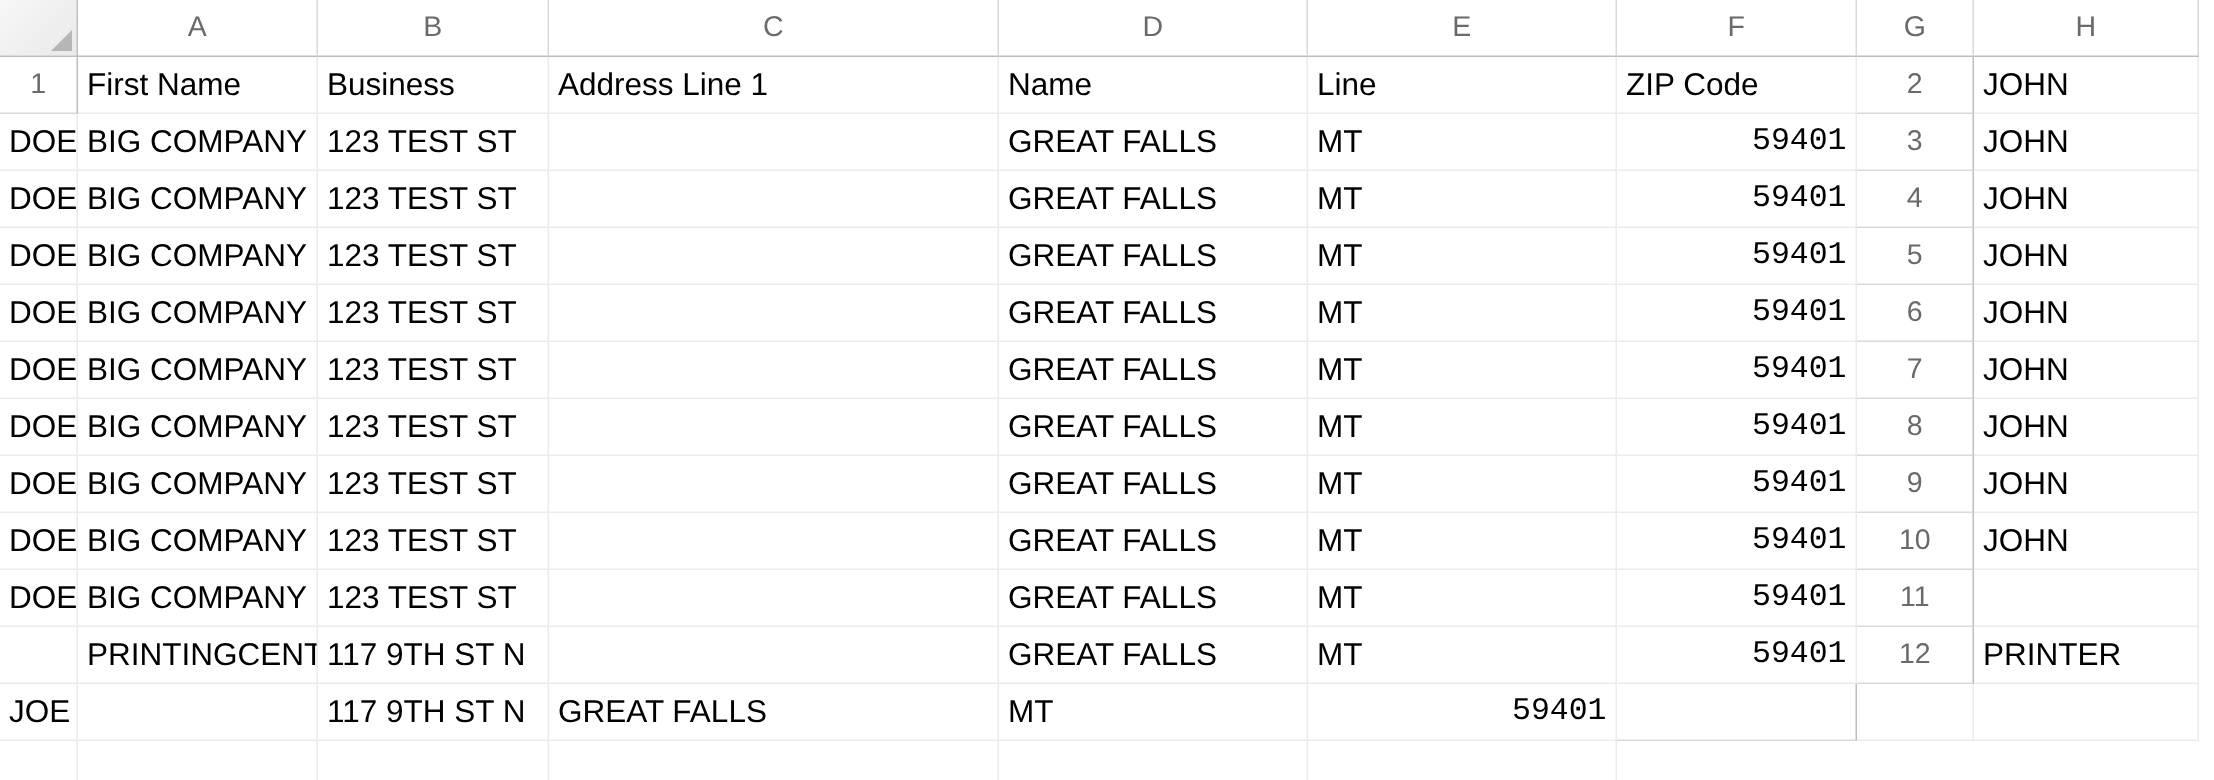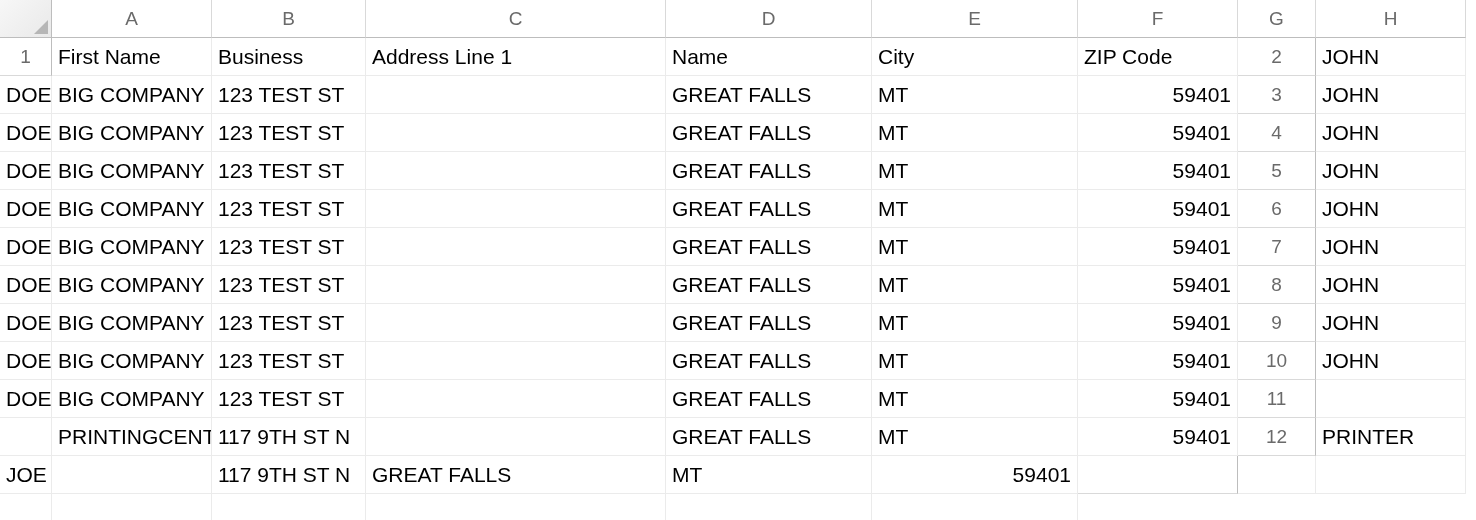--- a/index.html
+++ b/index.html
@@ -59,41 +59,41 @@
   .cell {
     border-right: 1px solid #ebebeb;
     border-bottom: 1px solid #ebebeb;
     padding: 0 6px;
     display: flex;
     align-items: center;
     white-space: nowrap;
     overflow: hidden;
     font-size: 21px;
   }
-  .cell.num { justify-content: flex-end; }
+  .cell.num { justify-content: flex-end; font-family: Liberation Mono, monospace; }
 </style>
 </head>
 <body>
 
 <div class="sheet" id="sheet">
     <div class="corner"></div>
     <div class="colhdr">A</div>
     <div class="colhdr">B</div>
     <div class="colhdr">C</div>
     <div class="colhdr">D</div>
     <div class="colhdr">E</div>
     <div class="colhdr">F</div>
     <div class="colhdr">G</div>
     <div class="colhdr">H</div>
     <div class="rowhdr">1</div>
     <div class="cell">First Name</div>
     <div class="cell">Business</div>
     <div class="cell">Address Line 1</div>
     <div class="cell">Name</div>
-    <div class="cell">City</div>
+    <div class="cell">Line</div>
     <div class="cell">ZIP Code</div>
     <div class="rowhdr">2</div>
     <div class="cell">JOHN</div>
     <div class="cell">DOE</div>
     <div class="cell">BIG COMPANY</div>
     <div class="cell">123 TEST ST</div>
     <div class="cell"></div>
     <div class="cell">GREAT FALLS</div>
     <div class="cell">MT</div>
     <div class="cell num">59401</div>

